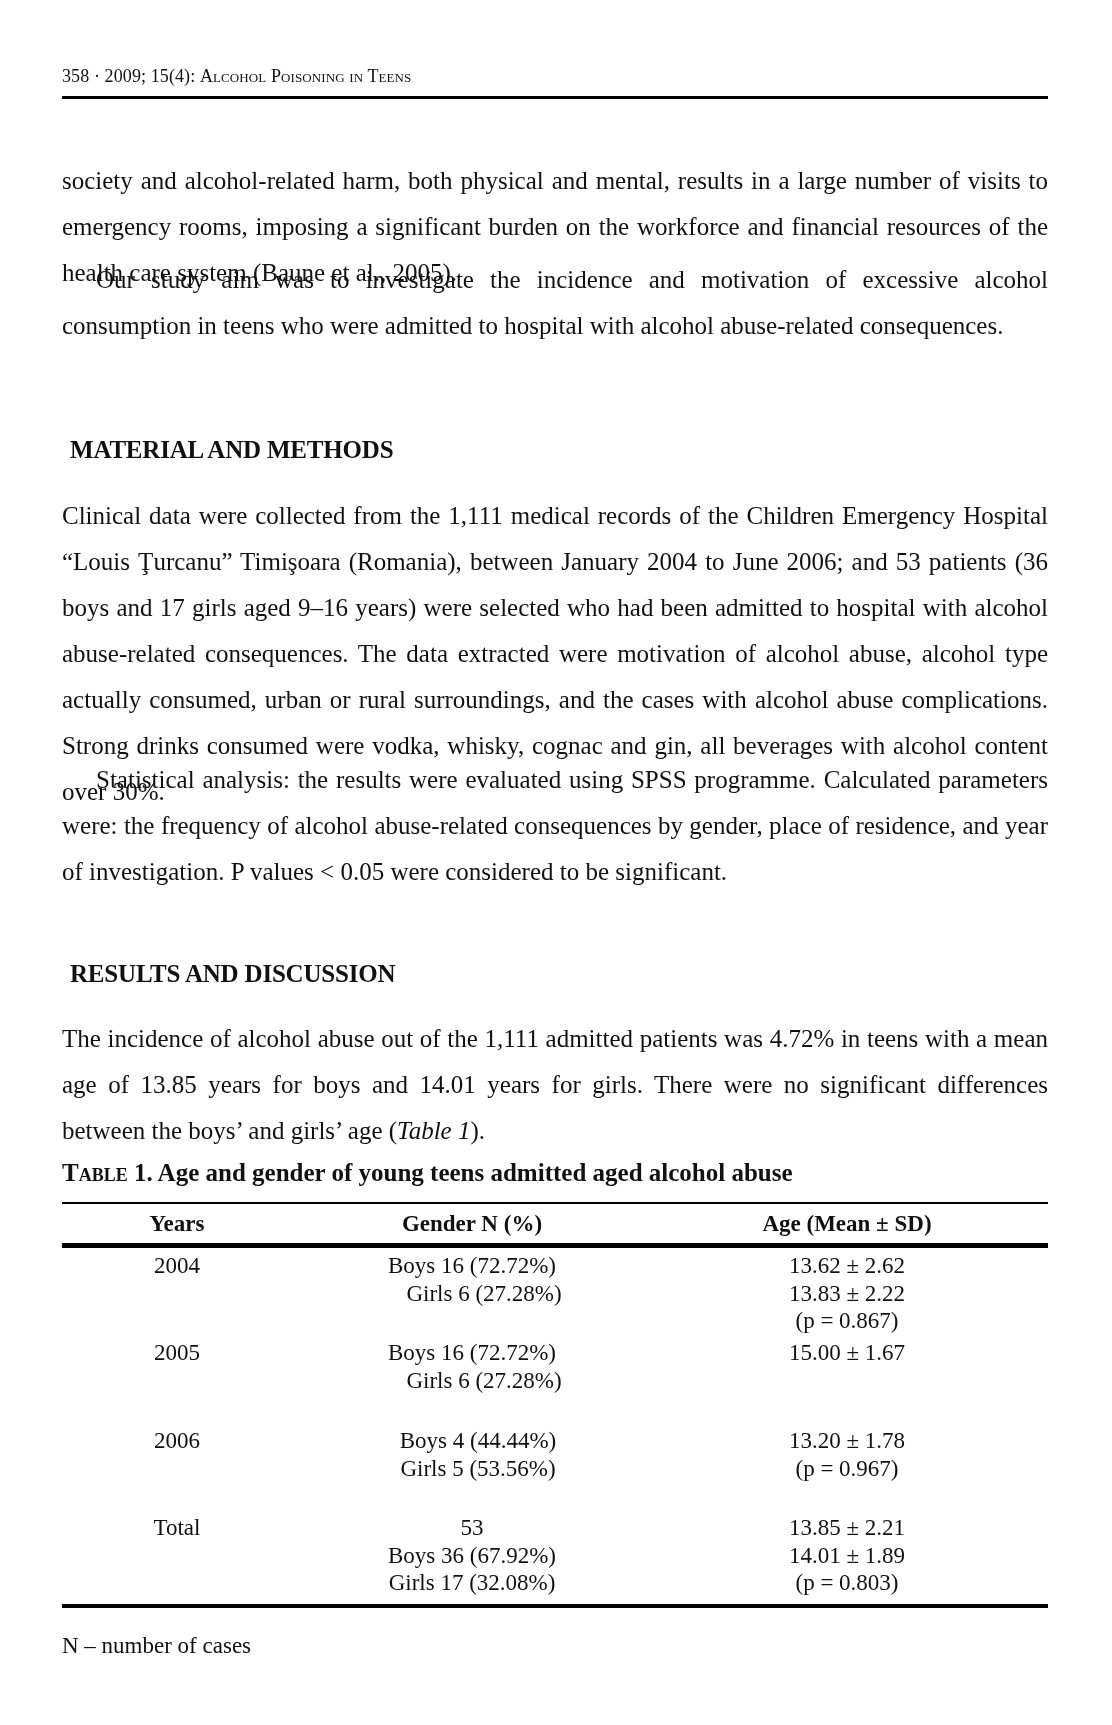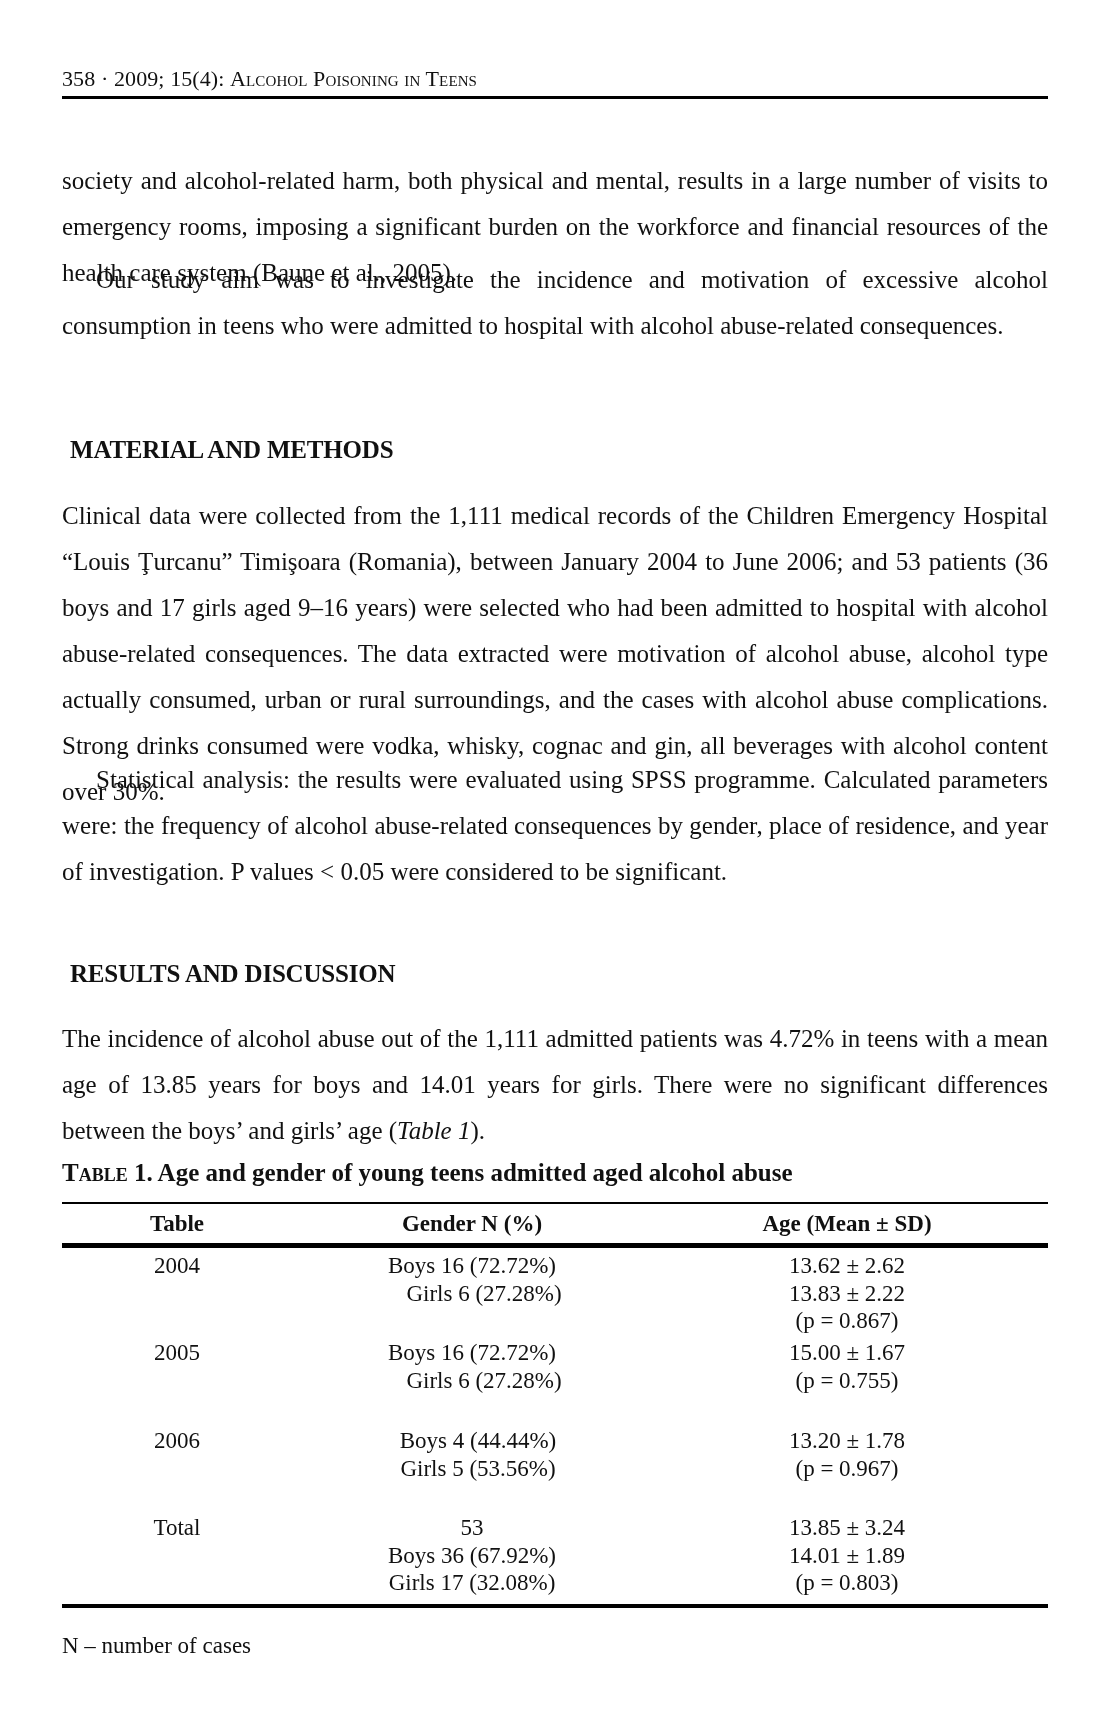--- a/index.html
+++ b/index.html
@@ -2,21 +2,21 @@
 <html><head>
 <meta charset="utf-8">
 <style>
   html, body { margin: 0; padding: 0; background: #ffffff; }
   body {
     width: 1112px; height: 1725px; position: relative; overflow: hidden;
     font-family: "Liberation Serif", "DejaVu Serif", serif; color: #111;
   }
   .page { position: absolute; left: 62px; width: 986px; top: 0; }
   .running-head {
-    position: absolute; top: 66px; left: 0; font-size: 22px; letter-spacing: 0.1px;
+    position: absolute; top: 66px; left: 0; font-size: 18px; letter-spacing: 0.1px;
   }
   .running-head .sc { font-variant: small-caps; }
   .head-rule {
     position: absolute; top: 96px; left: 0; width: 986px; height: 3px; background: #000;
   }
   .para {
     position: absolute; left: 0; width: 986px; font-size: 25px; line-height: 46px;
     text-align: justify; margin: 0;
   }
   .para .indent { display: inline-block; width: 34px; }
@@ -61,21 +61,21 @@
 
   <h2 class="heading" style="top:952px;">RESULTS AND DISCUSSION</h2>
 
   <p class="para" style="top:1016px;"><span>The incidence of alcohol abuse out of the 1,111 admitted patients was 4.72% in teens with a mean age of 13.85 years for boys and 14.01 years for girls. There were no significant differences between the boys’ and girls’ age (</span><em>Table 1</em><span>).</span></p>
 
   <h3 class="table-title"><span class="sc">Table 1.</span><span> Age and gender of young teens admitted aged alcohol abuse</span></h3>
 
   <div class="rule-thin" style="top:1202px;"></div>
 
   <div class="tbl tbl-head">
-    <div class="col col-year">Table</div>
+    <div class="col col-year">Years</div>
     <div class="col col-gender">Gender N (%)</div>
     <div class="col col-age">Age (Mean ± SD)</div>
   </div>
 
   <div class="rule-thick" style="top:1243px;"></div>
 
   <div class="tbl" style="top:1252px;">
     <div class="col col-year">2004</div>
     <div class="col col-gender">
       <span class="gender-line" style="text-align:center;">Boys 16 (72.72%)</span>
@@ -89,21 +89,20 @@
   </div>
 
   <div class="tbl" style="top:1339px;">
     <div class="col col-year">2005</div>
     <div class="col col-gender">
       <span class="gender-line" style="text-align:center;">Boys 16 (72.72%)</span>
       <span class="gender-line" style="text-align:center;padding-left:24px;">Girls 6 (27.28%)</span>
     </div>
     <div class="col col-age">
       <span class="age-line">15.00 ± 1.67</span>
-      <span class="age-line">(p = 0.755)</span>
     </div>
   </div>
 
   <div class="tbl" style="top:1427px;">
     <div class="col col-year">2006</div>
     <div class="col col-gender">
       <span class="gender-line" style="text-align:center;padding-left:12px;">Boys 4 (44.44%)</span>
       <span class="gender-line" style="text-align:center;padding-left:12px;">Girls 5 (53.56%)</span>
     </div>
     <div class="col col-age">
@@ -113,21 +112,21 @@
   </div>
 
   <div class="tbl" style="top:1514px;">
     <div class="col col-year">Total</div>
     <div class="col col-gender">
       <span class="gender-line" style="text-align:center;">53</span>
       <span class="gender-line" style="text-align:center;">Boys 36 (67.92%)</span>
       <span class="gender-line" style="text-align:center;">Girls 17 (32.08%)</span>
     </div>
     <div class="col col-age">
-      <span class="age-line">13.85 ± 3.24</span>
+      <span class="age-line">13.85 ± 2.21</span>
       <span class="age-line">14.01 ± 1.89</span>
       <span class="age-line">(p = 0.803)</span>
     </div>
   </div>
 
   <div class="rule-thick" style="top:1604px;height:4px;"></div>
 
   <p class="footnote" style="top:1633px;">N – number of cases</p>
 
 </div>

